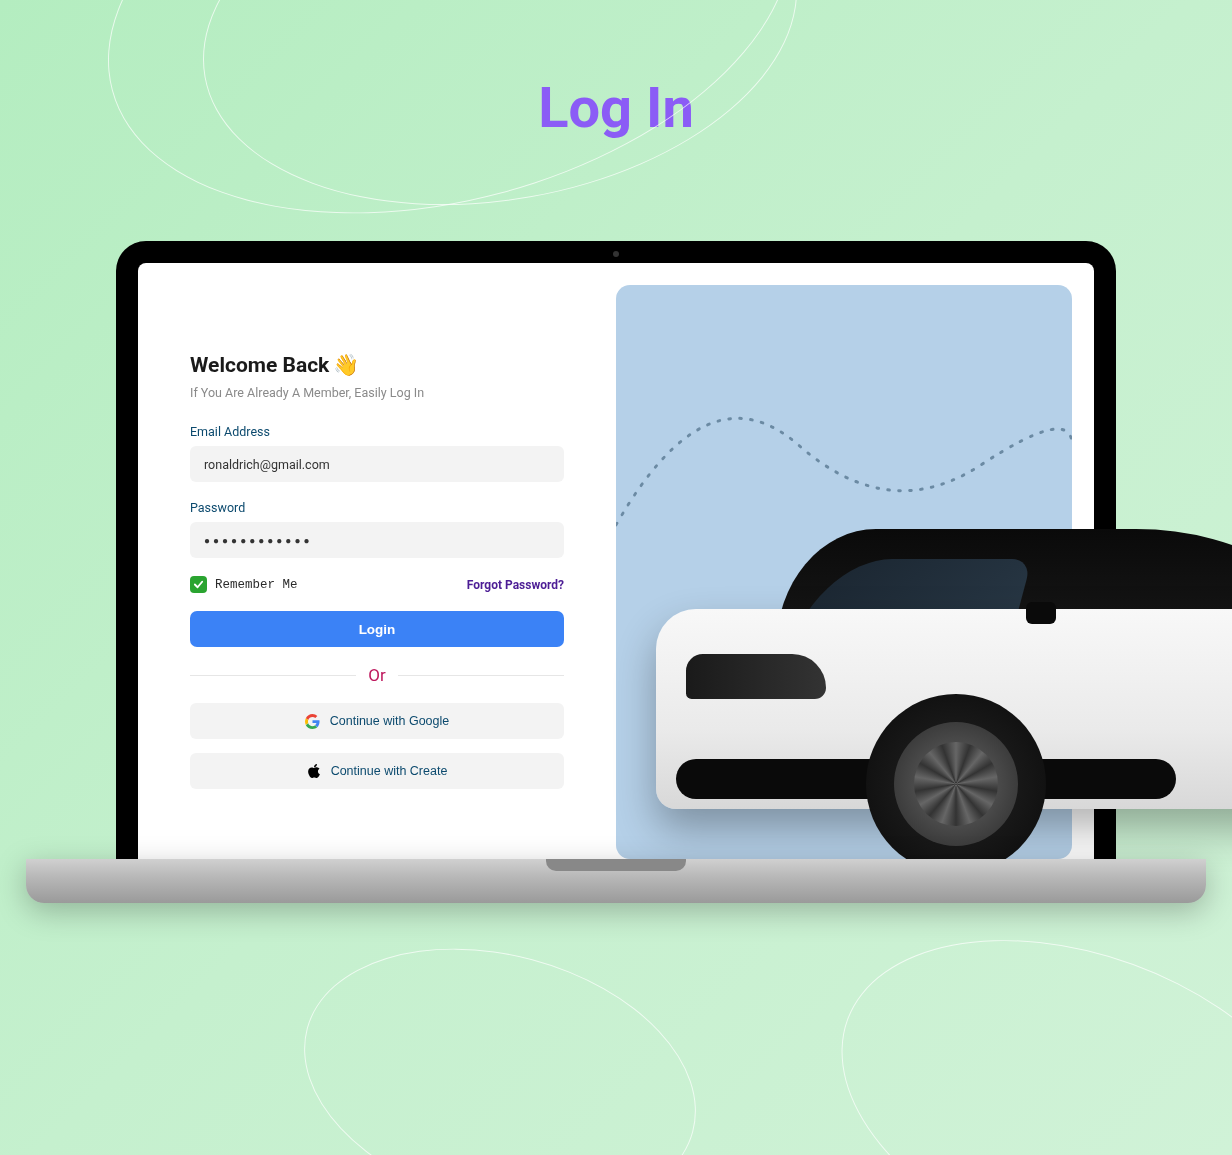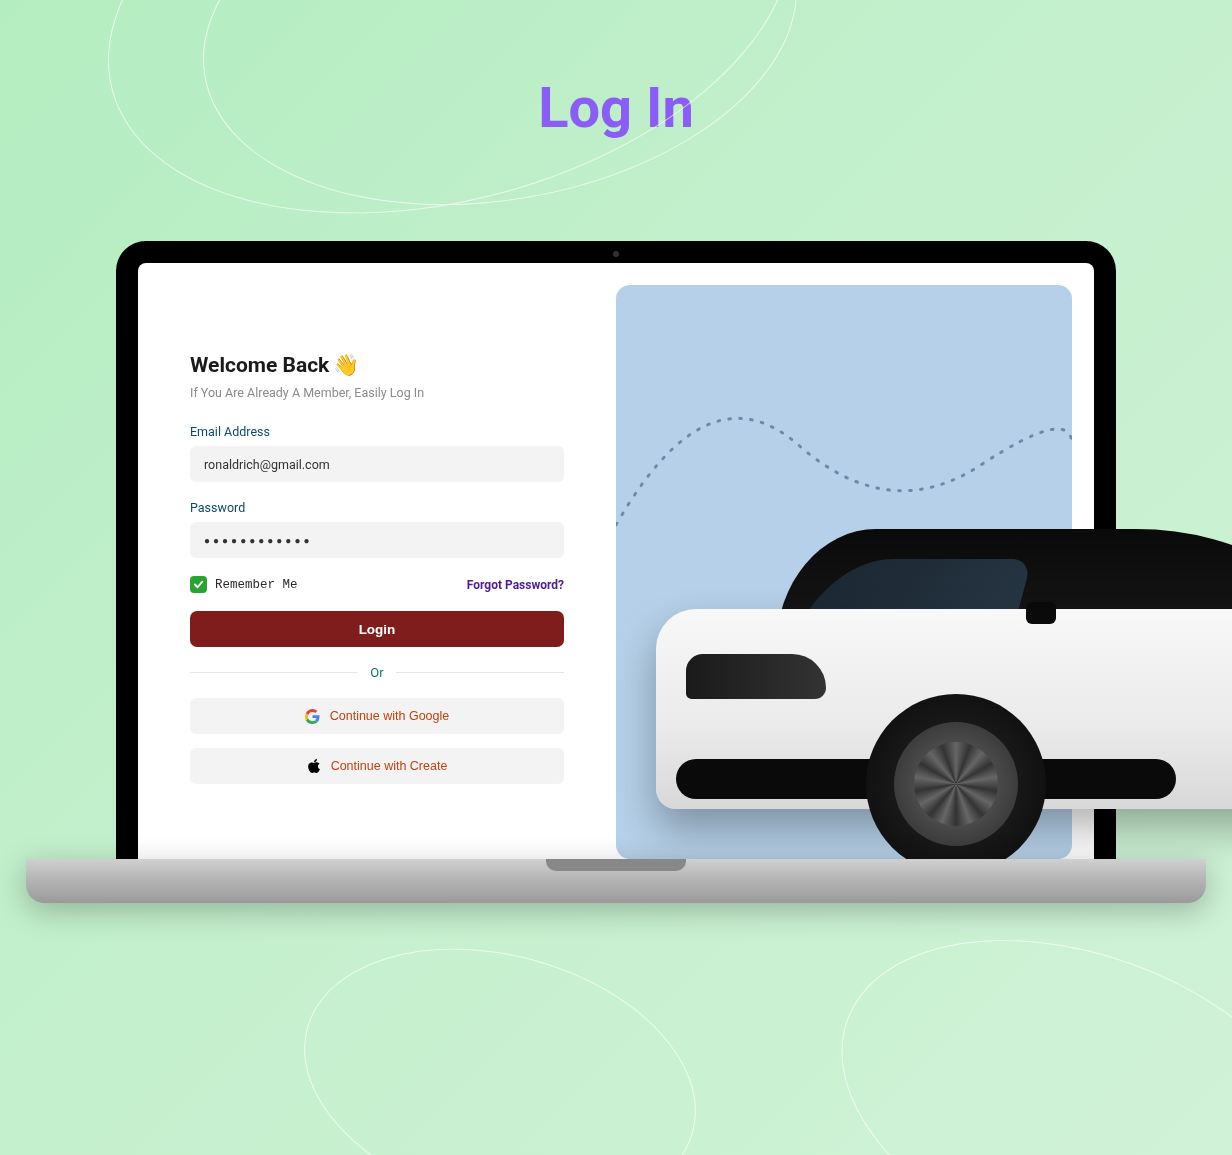--- a/index.html
+++ b/index.html
@@ -182,52 +182,52 @@
     .forgot {
       font-size: 12px;
       color: #4c1d95;
       text-decoration: none;
       cursor: pointer;
       font-weight: bold;
     }
     .login-btn {
       width: 100%;
       height: 36px;
-      background: #7f1d1d;
+      background: #3b82f6;
       color: #fff;
       border: none;
       border-radius: 7px;
       font-size: 13.5px;
       font-weight: 600;
       cursor: pointer;
       margin-bottom: 18px;
     }
     .divider {
       display: flex;
       align-items: center;
       gap: 12px;
       margin-bottom: 18px;
     }
     .divider-line {
       flex: 1;
       height: 1px;
       background: #e6e6e6;
     }
     .divider-text {
-      font-size: 13px;
-      color: #0f766e;
+      font-size: 17px;
+      color: #be185d;
     }
     .social-btn {
       width: 100%;
       height: 36px;
       background: #f3f3f3;
       border: none;
       border-radius: 6px;
       font-size: 12.5px;
-      color: #c2410c;
+      color: #0c4a6e;
       display: flex;
       align-items: center;
       justify-content: center;
       gap: 10px;
       cursor: pointer;
       margin-bottom: 14px;
     }
     .google-icon { width: 15px; height: 15px; }
     .apple-icon { width: 14px; height: 16px; fill: #000; }
 

